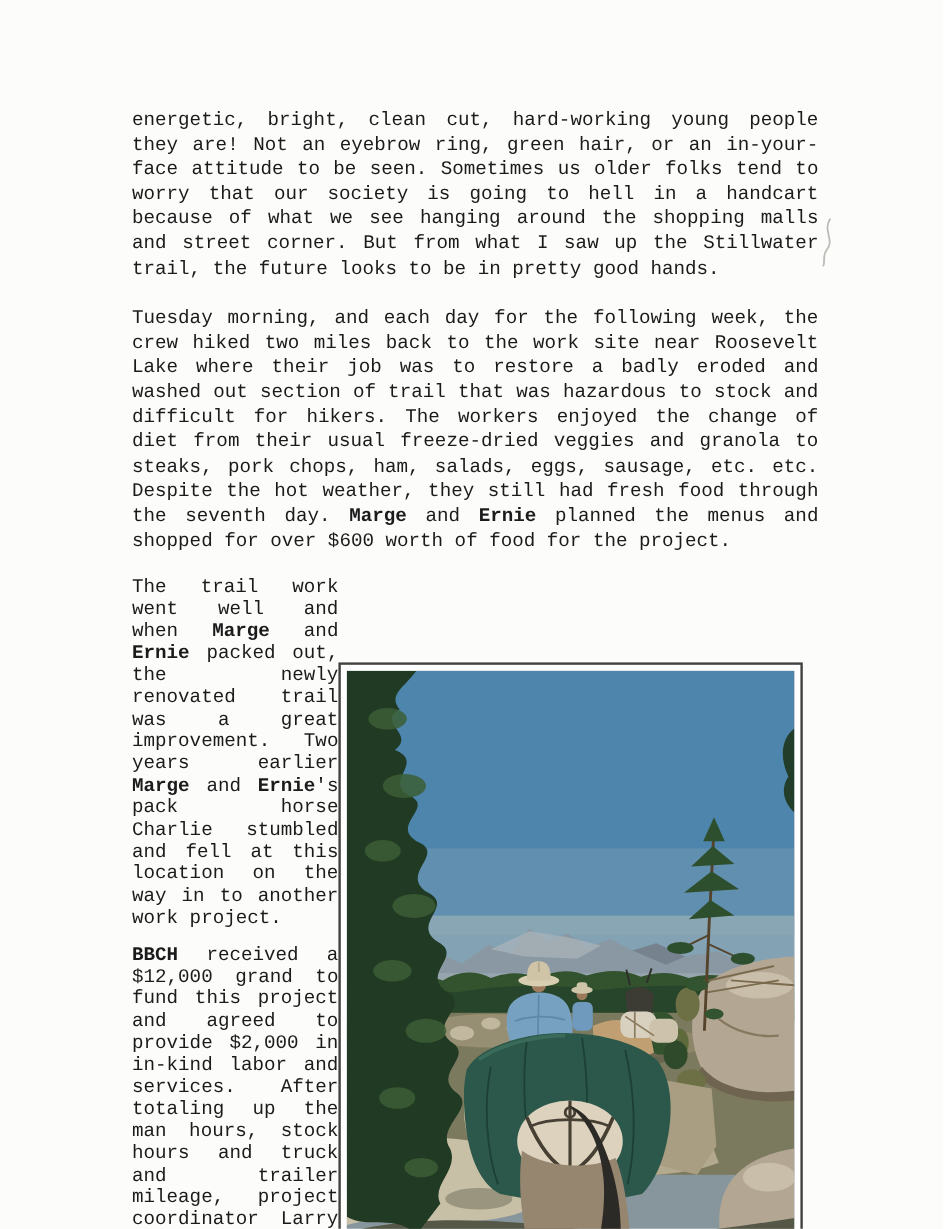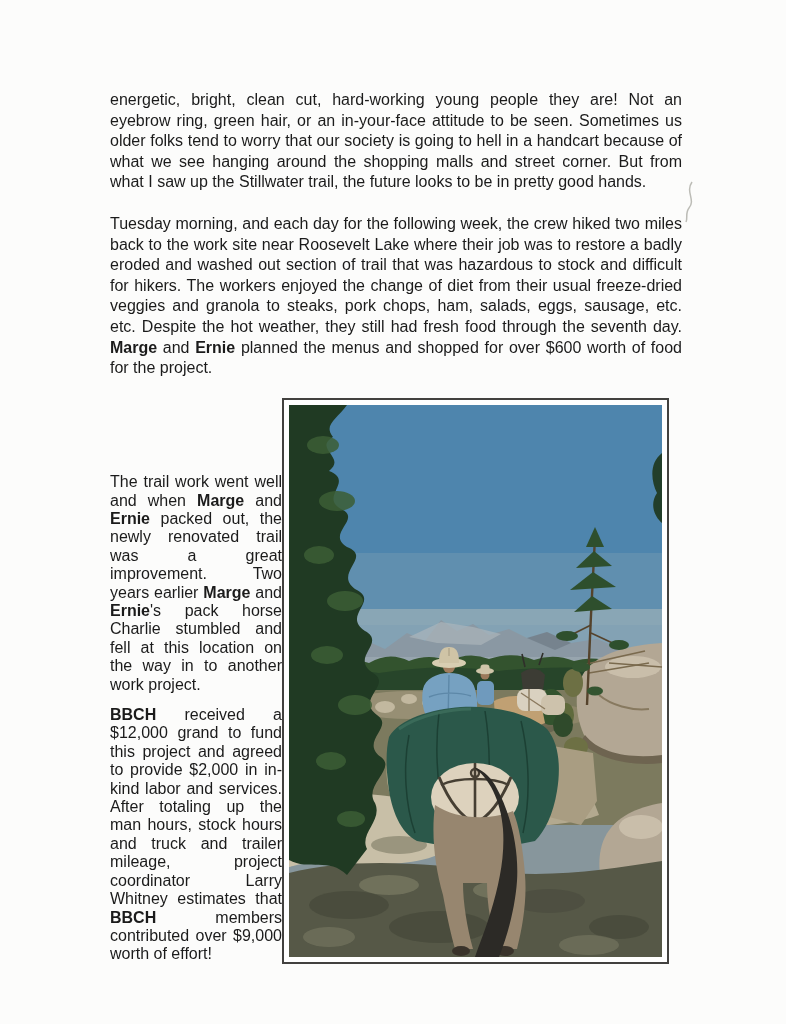--- a/index.html
+++ b/index.html
@@ -1,20 +1,20 @@
 <!DOCTYPE html>
 <html><head>
 <meta charset="utf-8">
 <style>
   html,body{margin:0;padding:0;}
   .page{
     position:relative;
     width:786px;height:1024px;
     background:#fcfcfb;
-    font-family:Liberation Sans, sans-serif;
+    font-family:Liberation Mono, monospace;
     color:#1b1b1b;
     overflow:hidden;
   }
   .content{
     position:absolute;
     left:110px;top:90px;
     width:572px;
   }
   p{margin:0;}
   .body-para{

